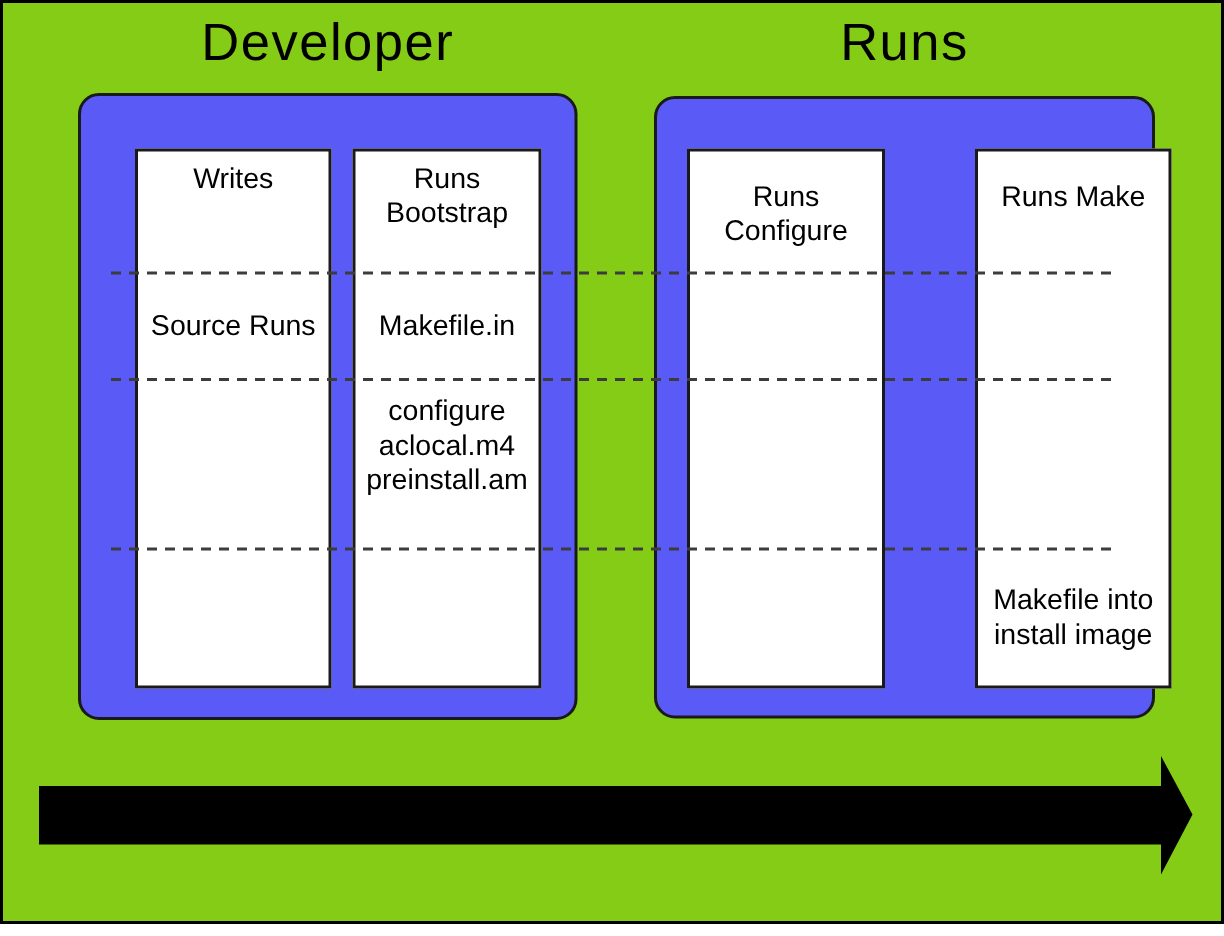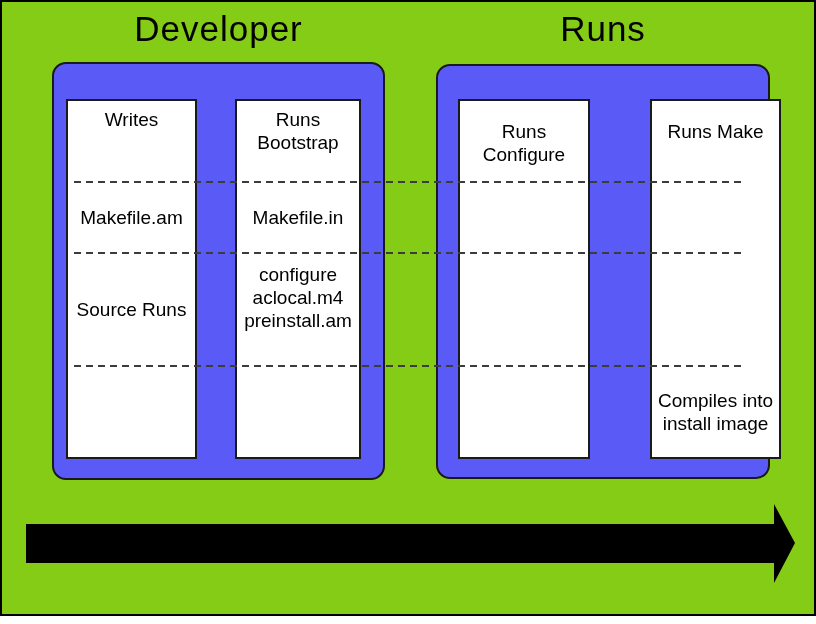--- a/index.html
+++ b/index.html
@@ -36,21 +36,21 @@
   .col{
     position:absolute;
     top:97px;height:360px;
     background:#fff;
     border:2px solid var(--line,#1a1a1a);
     box-sizing:border-box;
     display:grid;
     grid-template-rows:81px 71px 113px 91px;
     z-index:2;
   }
-  #col-d1{left:64px;width:131px;}
+  #col-d1{left:88px;width:131px;}
   #col-d2{left:233px;width:126px;}
   #col-u1{left:456px;width:132px;}
   #col-u2{left:648px;width:131px;}
   .cell{
     display:flex;
     align-items:center;
     justify-content:center;
     text-align:center;
     font-size:19px;
     line-height:23px;
@@ -79,23 +79,20 @@
 
   <div class="group-title" id="title-dev">Developer</div>
   <div class="group-title" id="title-user">Runs</div>
 
   <div class="bluebox" id="box-dev"></div>
   <div class="bluebox" id="box-user"></div>
 
   <div class="col dev" id="col-d1">
     <div class="cell top r1">
         <span>Writes</span>
-      </div>
-    <div class="cell r2">
-        <span>Makefile.am</span>
       </div>
     <div class="cell r4">
         <span>Source Runs</span>
       </div>
   </div>
 
   <div class="col dev" id="col-d2">
     <div class="cell top r1">
         <span>Runs
 Bootstrap</span>
@@ -127,21 +124,21 @@
     <div class="cell top r1">
         <span>Runs Make</span>
       </div>
     <div class="cell r2">
         <span></span>
       </div>
     <div class="cell r3">
         <span></span>
       </div>
     <div class="cell r4">
-        <span>Compiles into
+        <span>Makefile into
 install image</span>
       </div>
   </div>
 
   <div class="dash" id="dash-1"></div>
   <div class="dash" id="dash-2"></div>
   <div class="dash" id="dash-3"></div>
 
   <svg class="arrow-svg" width="816" height="624" viewBox="0 0 816 624" xmlns="http://www.w3.org/2000/svg">
     <polygon points="24,522 772,522 772,502 793,541 772,581 772,561 24,561"></polygon>

